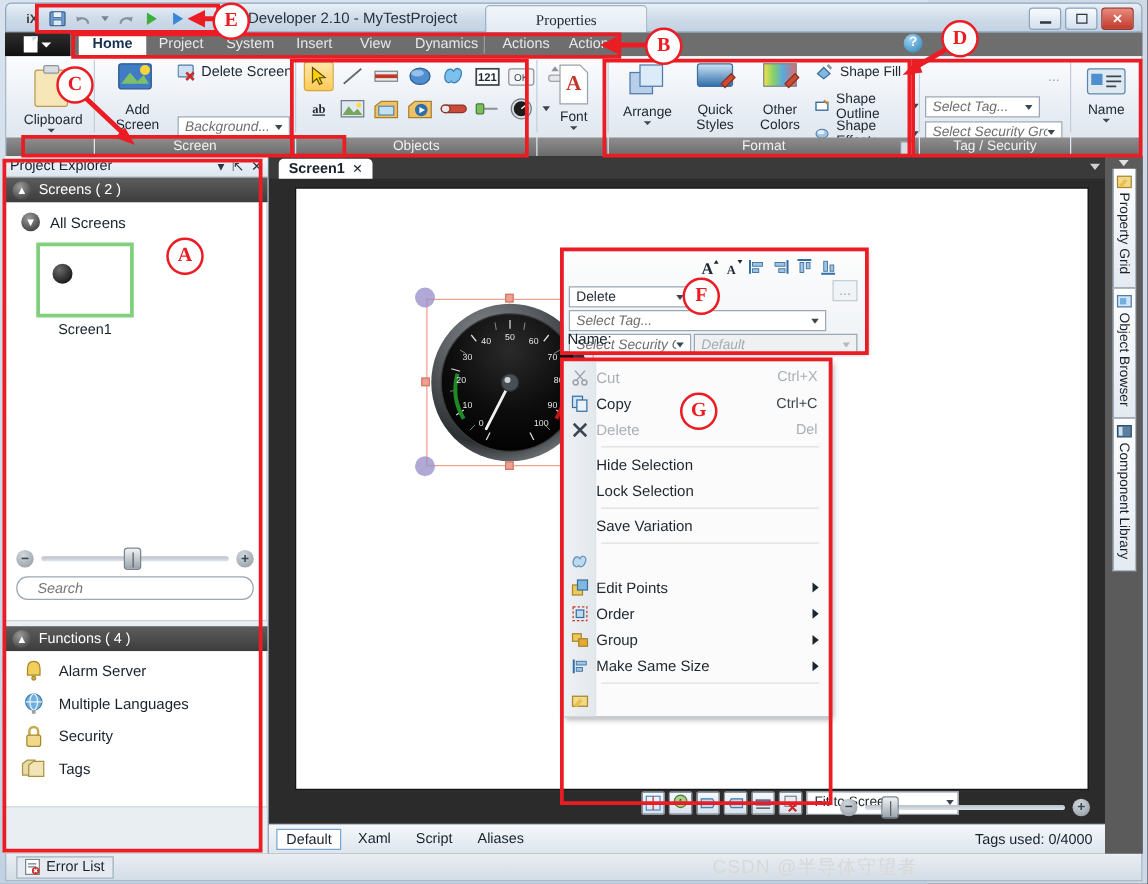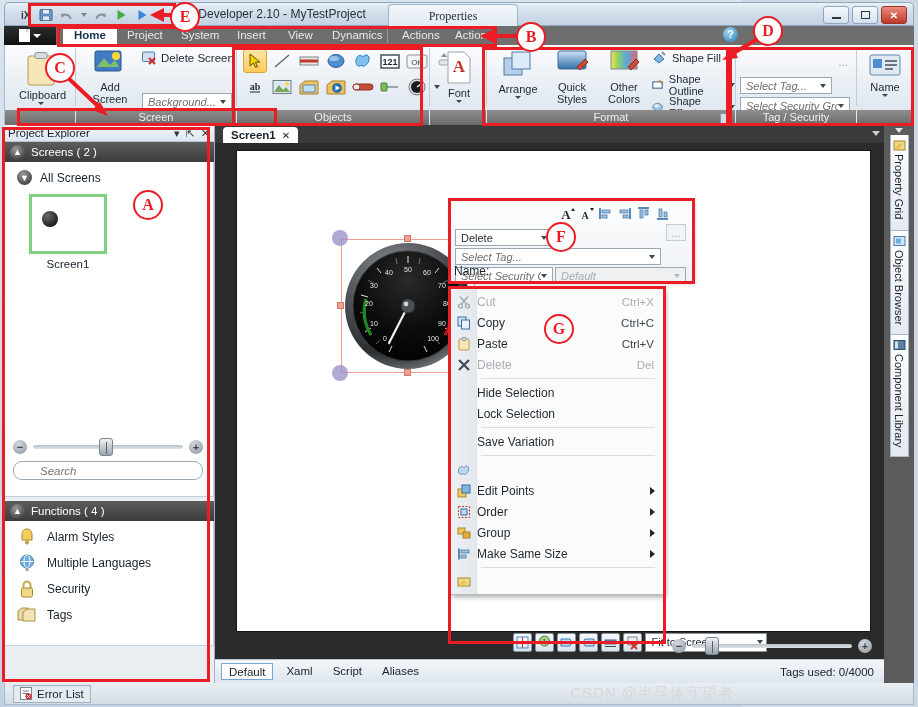--- a/index.html
+++ b/index.html
@@ -139,21 +139,21 @@
   .thumb-lbl{position:absolute;left:24px;top:96px;width:78px;text-align:center;font-size:11.5px;color:#17222d;}
 
   .zoomrow{position:absolute;left:8px;bottom:42px;width:190px;display:flex;align-items:center;gap:6px;}
   .zcirc{width:14px;height:14px;border-radius:50%;background:radial-gradient(circle at 40% 30%,#d2d8de,#8d959d);
     color:#3a4650;font-size:11px;display:flex;align-items:center;justify-content:center;cursor:pointer;font-weight:bold;}
   .ztrack{flex:1;height:4px;background:linear-gradient(#b9c1c9,#dfe4e9);border-radius:2px;position:relative;}
   .zthumb{position:absolute;left:44%;top:-7px;width:14px;height:18px;border-radius:3px;
     background:linear-gradient(#f0f2f4,#9aa3ac);border:1px solid #7c858e;}
   .zthumb:after{content:"";position:absolute;left:6px;top:3px;width:1px;height:12px;background:#5a6169;}
   .srchbox{position:absolute;left:8px;bottom:16px;width:190px;height:19px;border:1px solid #9aa7b4;border-radius:9px;
-    background:#fff;display:flex;align-items:center;padding:0 4px;gap:22px;}
+    background:#fff;display:flex;align-items:center;padding:0 4px;gap:12px;}
   .srchbox input{border:none;outline:none;flex:1;font-size:11.5px;font-style:italic;color:#8b949c;font-family:inherit;background:transparent;}
 
   .func-body{background:#fff;border:1px solid #c6d0da;border-top:none;height:125px;padding-top:3px;}
   .func-item{display:flex;align-items:center;gap:10px;padding:3px 0 3px 12px;font-size:12px;color:#17222d;cursor:pointer;}
 
   
   .canvaswrap{position:absolute;left:211px;top:0;right:30px;height:558px;background:#2b2b2b;}
   .tabstrip{height:18px;background:#3a3a3a;position:relative;}
   .doctab{position:absolute;left:8px;top:2px;height:16px;background:#fff;border-radius:4px 4px 0 0;
     padding:0 8px;display:flex;align-items:center;gap:6px;font-size:11.5px;font-weight:bold;color:#17222d;}
@@ -602,21 +602,21 @@
       <div class="sect-hdr" style="margin-top:4px">
         <span class="circ-btn">▲</span>
         <span>Functions ( 4 )</span>
       </div>
       <div class="func-body">
         <div class="func-item">
           <svg width="20" height="20" viewBox="0 0 20 20">
               <path d="M10 2 C6.5 2 5 4.5 5 8 L5 13 L15 13 L15 8 C15 4.5 13.5 2 10 2 Z" fill="#f2cf5c" stroke="#a8862c"></path>
               <rect x="8.5" y="14" width="3" height="3" rx="1.4" fill="#d8b23f" stroke="#a8862c"></rect>
             </svg>
-          <span>Alarm Styles</span>
+          <span>Alarm Server</span>
         </div>
         <div class="func-item">
           <svg width="20" height="20" viewBox="0 0 20 20">
               <circle cx="10" cy="8.5" r="6.5" fill="#6fb0e0" stroke="#3d7aaa"></circle>
               <ellipse cx="10" cy="8.5" rx="3" ry="6.5" fill="none" stroke="#e8f3fb"></ellipse>
               <line x1="3.5" y1="8.5" x2="16.5" y2="8.5" stroke="#e8f3fb"></line>
               <rect x="8.5" y="15" width="3" height="3" fill="#9aa3ab"></rect>
             </svg>
           <span>Multiple Languages</span>
         </div>
@@ -897,30 +897,20 @@
       <span class="ico">
         <svg width="14" height="14" viewBox="0 0 14 14">
             <rect x="1" y="1" width="8" height="9" fill="#cfe4f7" stroke="#3a6f9e"></rect>
             <rect x="4.5" y="4" width="8" height="9" fill="#eaf3fb" stroke="#3a6f9e"></rect>
           </svg>
       </span>
       <span>Copy</span>
       <span class="acc">Ctrl+C</span>
     </div>
 
-    <div class="ci">
-      <span class="ico">
-        <svg width="14" height="14" viewBox="0 0 14 14">
-            <rect x="2" y="2" width="10" height="11" rx="1" fill="#f6e6b8" stroke="#b99b4e"></rect>
-            <rect x="5" y="0.5" width="4" height="3" rx="1" fill="#d8dde2" stroke="#8d959d"></rect>
-          </svg>
-      </span>
-      <span>Paste</span>
-      <span class="acc">Ctrl+V</span>
-    </div>
 
     <div class="ci dis">
       <span class="ico">
         <svg width="14" height="14" viewBox="0 0 14 14">
             <path d="M2 2 L12 12 M12 2 L2 12" stroke="#3a4650" stroke-width="2"></path>
           </svg>
       </span>
       <span>Delete</span>
       <span class="acc">Del</span>
     </div>

